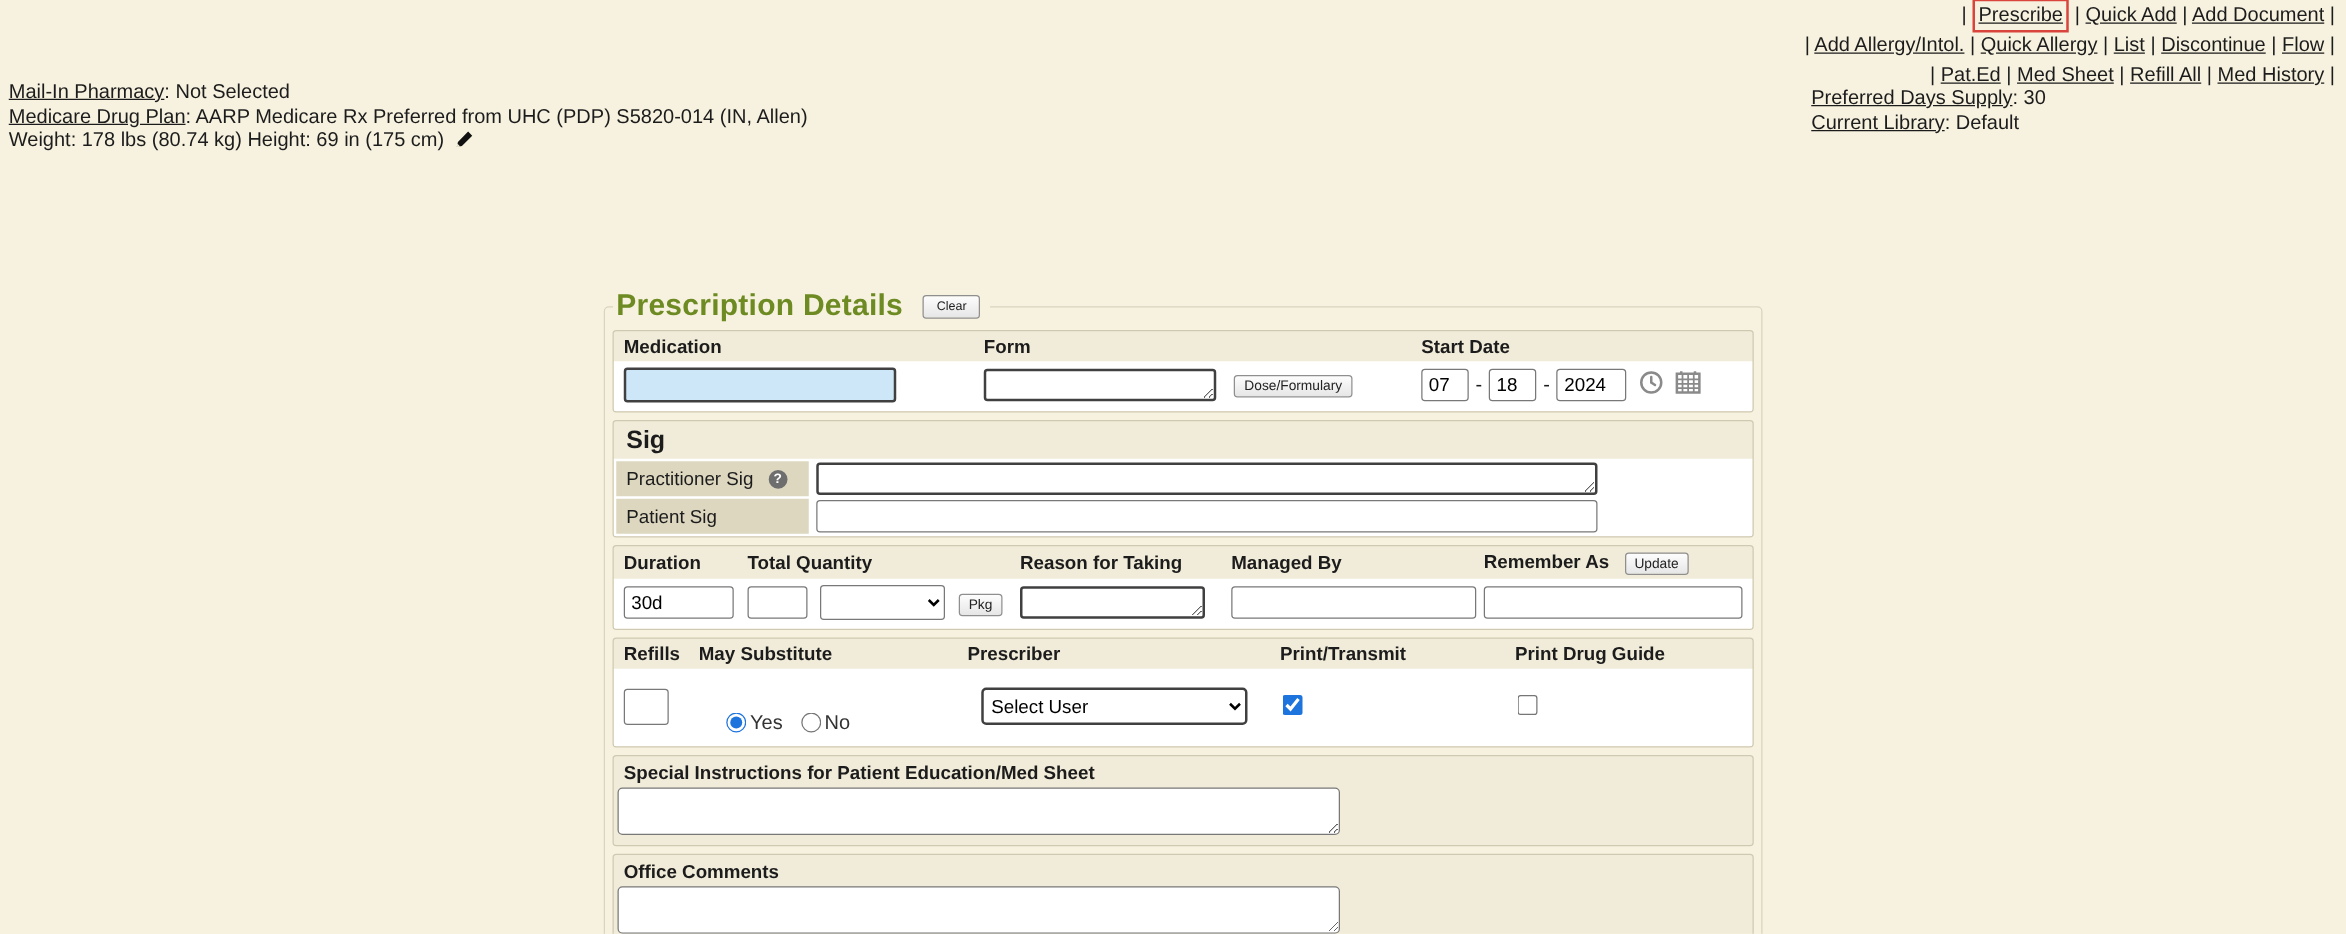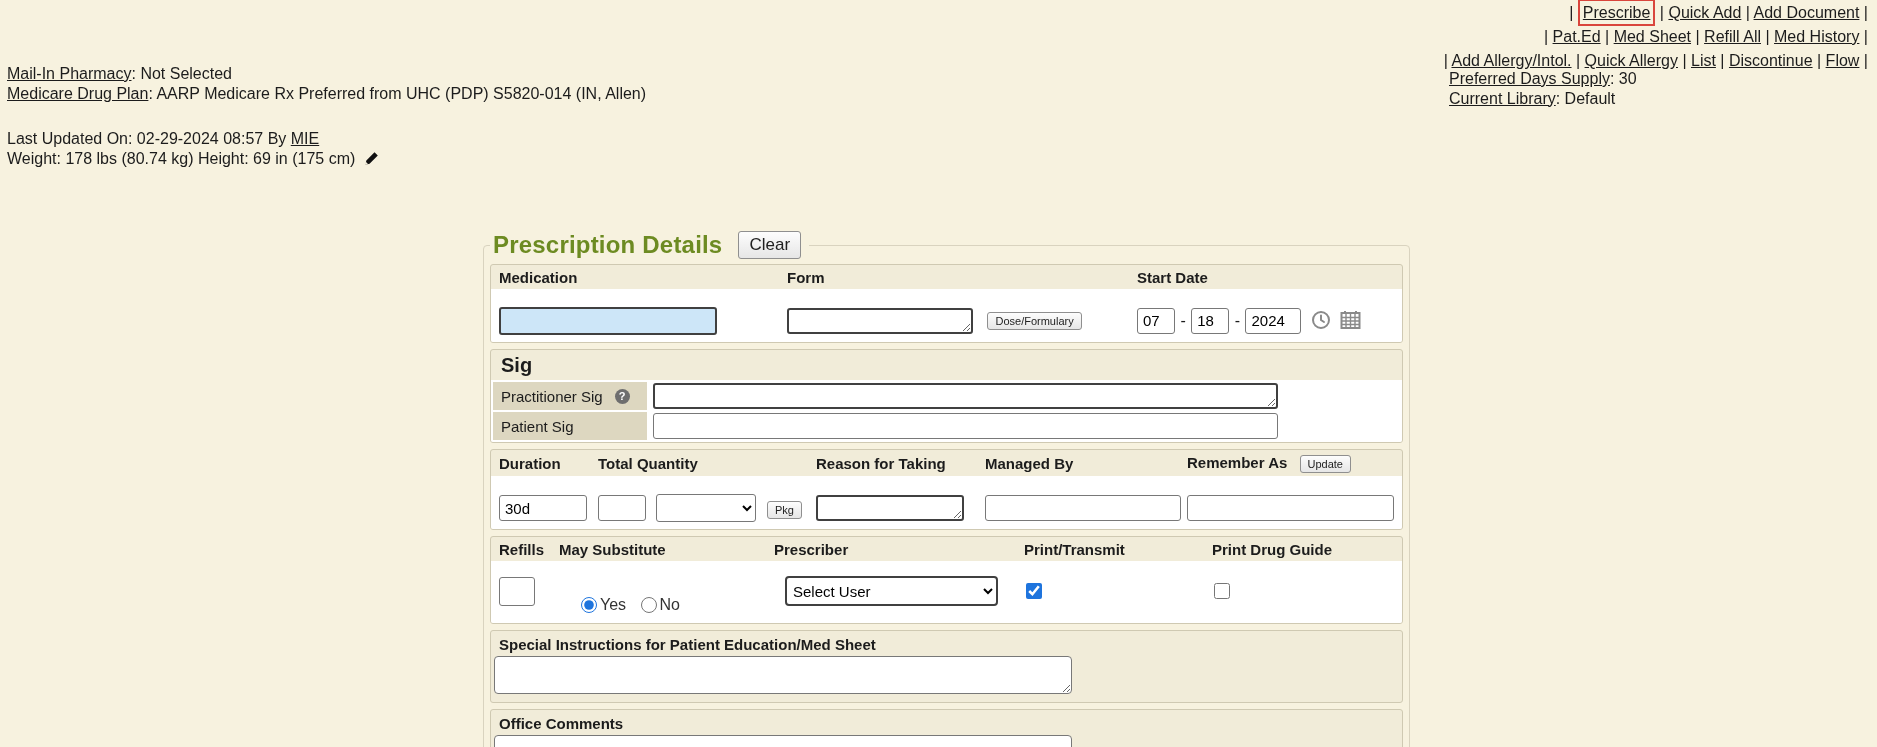--- a/index.html
+++ b/index.html
@@ -20,27 +20,27 @@
   #left-info{position:absolute;left:7px;top:64px;line-height:19.5px;}
   #last-updated{margin-top:26px;}
   .pencil{display:inline-block;vertical-align:-2px;margin-left:4px;cursor:pointer;}
   
   #right-info{position:absolute;left:1449px;top:69px;line-height:19.5px;}
   
   fieldset#rx{position:absolute;left:483px;top:231px;width:920px;height:560px;
     border:1px solid #d9d3bf;border-radius:4px;padding:5px 0 0;margin:0;background:var(--bg);}
   legend{margin-left:6px;padding:0 8px 0 3px;display:flex;align-items:center;gap:16px;}
   .form-title{color:var(--green);font-size:24px;font-weight:bold;letter-spacing:.2px;}
-  .btn{font-family:"Liberation Sans",sans-serif;font-size:17px;color:#222;
+  .btn{font-family:"Liberation Sans",sans-serif;font-size:10px;color:#222;
     background:linear-gradient(#fdfdfd,#e6e6e6);border:1px solid #8f8f8f;border-radius:3px;
     padding:3px 10px;cursor:pointer;}
   .btn-sm{padding:2px 7px;font-size:11px;}
   .sec{margin:0 6px 6px;border:1px solid var(--sec-border);border-radius:3px;background:var(--sec-bg);overflow:hidden;}
   .hdr-row{display:grid;font-weight:bold;font-size:15px;padding:4px 0 3px;align-items:center;}
-  .body-row{display:grid;background:#fff;padding:18px 0 7px;align-items:center;}
+  .body-row{display:grid;background:#fff;padding:5px 0 7px;align-items:center;}
   .cell{padding:0 8px;white-space:nowrap;}
   .grid1{grid-template-columns:288px 350px 1fr;}
   .grid3{grid-template-columns:99px 218px 169px 202px 1fr;}
   .grid4{grid-template-columns:60px 215px 250px 188px 1fr;}
   .inp{font:15px "Liberation Sans",sans-serif;border:1px solid var(--lite-border);border-radius:3px;
     height:26px;padding:0 5px;background:#fff;}
   .ta{font:15px "Liberation Sans",sans-serif;border:2px solid var(--dark-border);border-radius:3px;
     height:26px;padding:2px 5px;background:#fff;resize:both;vertical-align:middle;}
   .med-input{background:var(--med-blue);border:2px solid var(--dark-border);height:28px;width:218px;}
   .date-inp{width:38px;}
@@ -61,33 +61,29 @@
   
   .note-hdr{font-weight:bold;font-size:15px;padding:5px 8px 1px;display:flex;align-items:center;gap:4px;}
   .note-ta{display:block;margin:2px 0 8px 3px;width:578px;height:38px;border:1px solid var(--lite-border);
     border-radius:4px;font:15px "Liberation Sans",sans-serif;padding:2px 5px;background:#fff;resize:both;}
 </style>
 </head>
 <body>
 
 <div id="nav">
   <div class="nav-row" id="nav-row-1">| <span class="hl"><a class="ulink">Prescribe</a></span> | <a class="ulink">Quick Add</a> | <a class="ulink">Add Document</a> |</div>
+  <div class="nav-row" id="nav-row-2">| <a class="ulink">Add Allergy/Intol.</a> | <a class="ulink">Quick Allergy</a> | <a class="ulink">List</a> | <a class="ulink">Discontinue</a> | <a class="ulink">Flow</a> |</div>
   <div class="nav-row" id="nav-row-3">| <a class="ulink">Pat.Ed</a> | <a class="ulink">Med Sheet</a> | <a class="ulink">Refill All</a> | <a class="ulink">Med History</a> |</div>
-  <div class="nav-row" id="nav-row-2">| <a class="ulink">Add Allergy/Intol.</a> | <a class="ulink">Quick Allergy</a> | <a class="ulink">List</a> | <a class="ulink">Discontinue</a> | <a class="ulink">Flow</a> |</div>
 </div>
 
 <div id="left-info">
   <div id="pharmacy-lines">
       <div><a class="ulink">Mail-In Pharmacy</a>: Not Selected</div>
       <div><a class="ulink">Medicare Drug Plan</a>: AARP Medicare Rx Preferred from UHC (PDP) S5820-014 (IN, Allen)</div>
     </div>
-  <div id="last-updated">
-    <span>Last Updated On: 02-29-2024 08:57 By</span>
-    <a class="ulink">MIE</a>
-  </div>
   <div id="vitals">
     <span>Weight: 178 lbs (80.74 kg) Height: 69 in (175 cm)</span>
     <span class="pencil">
       <svg width="15" height="15" viewBox="0 0 16 16">
           <path d="M11.2 1.3l3.5 3.5-8.8 8.8-4.4 1 1-4.4 8.7-8.9z M1.6 14.4l2.6-.6-2-2-.6 2.6z" fill="#111"></path>
         </svg>
     </span>
   </div>
 </div>
 

